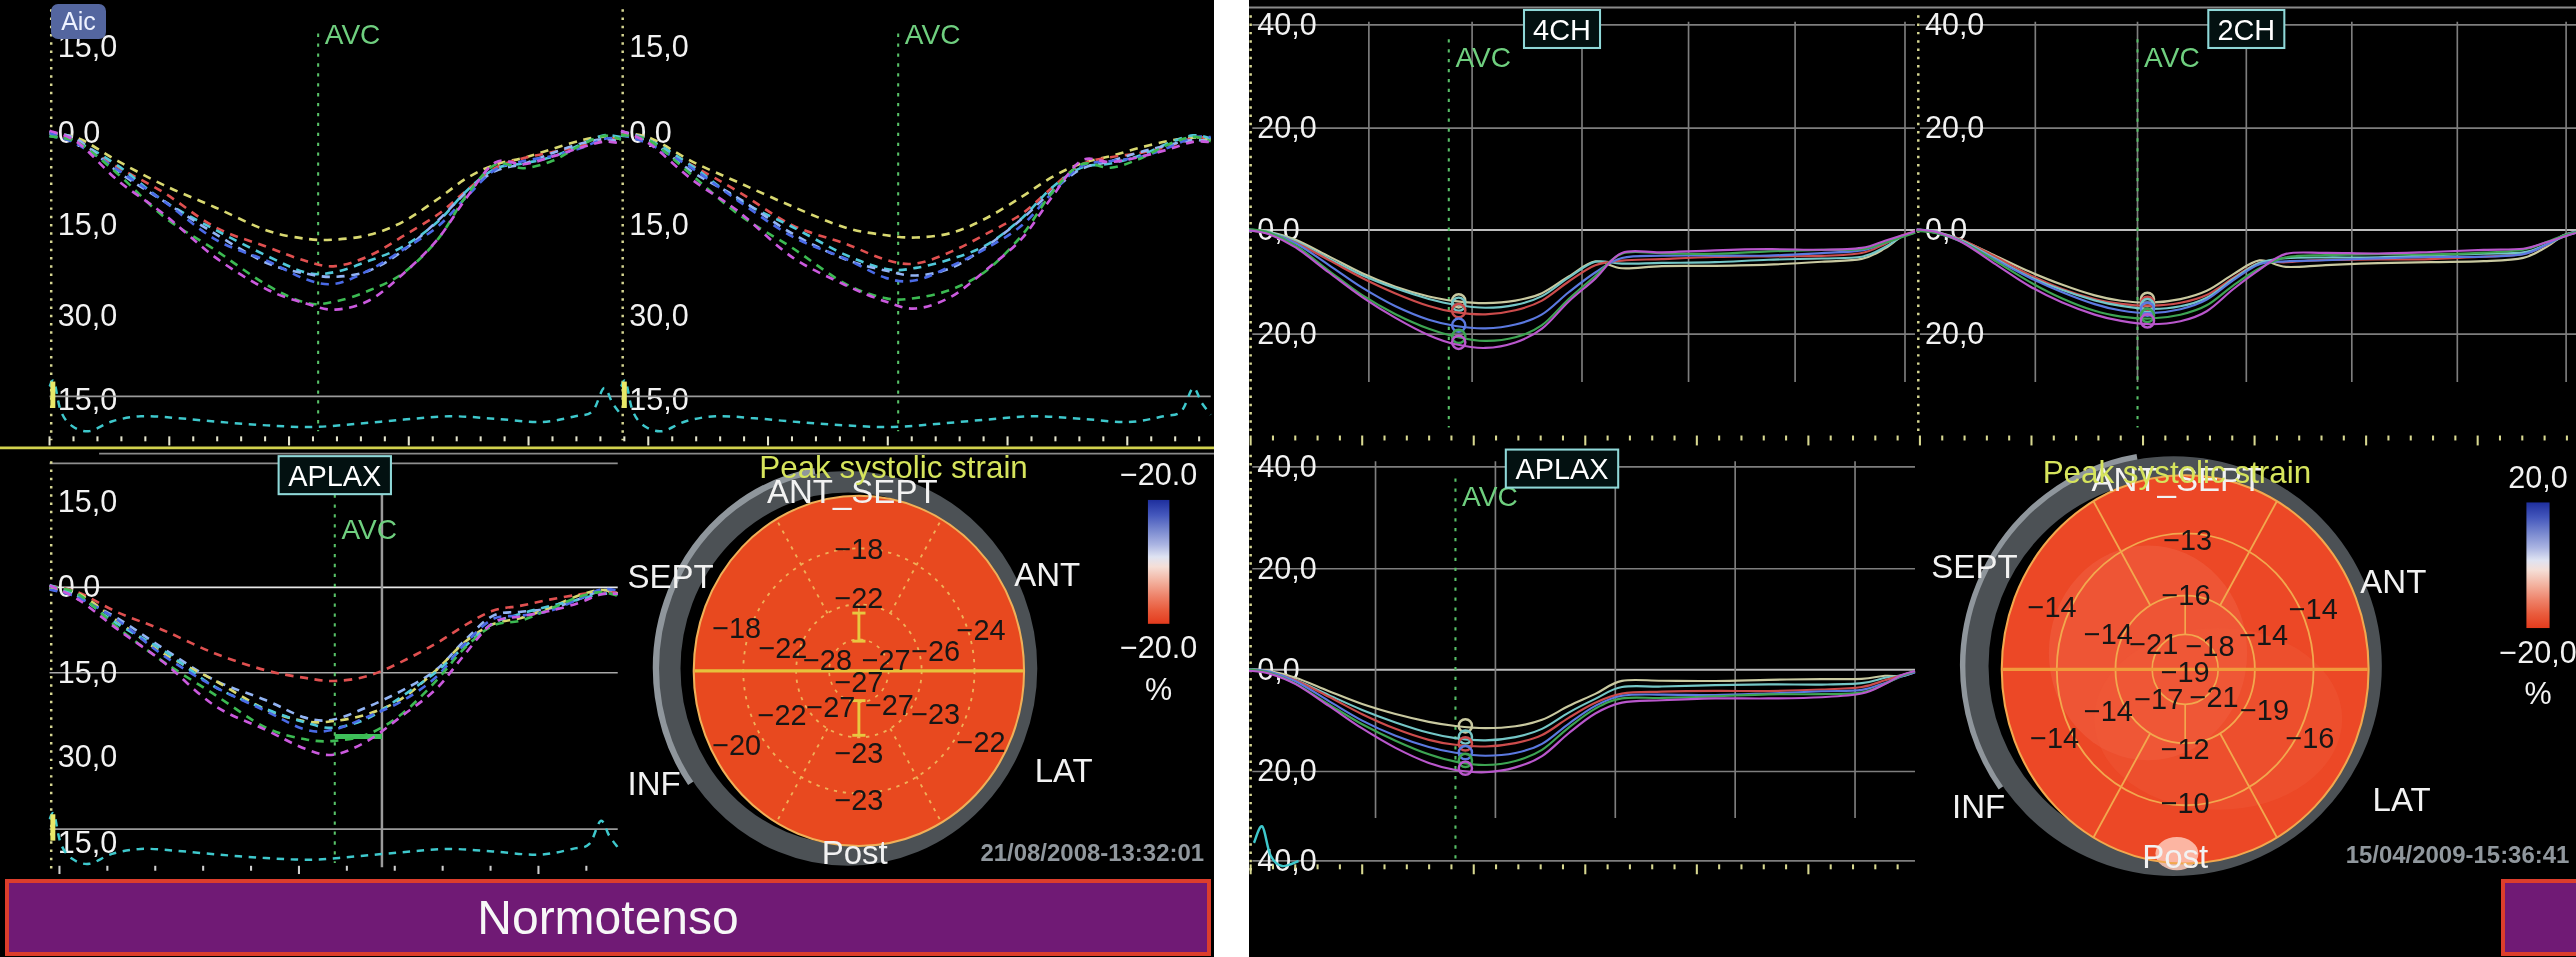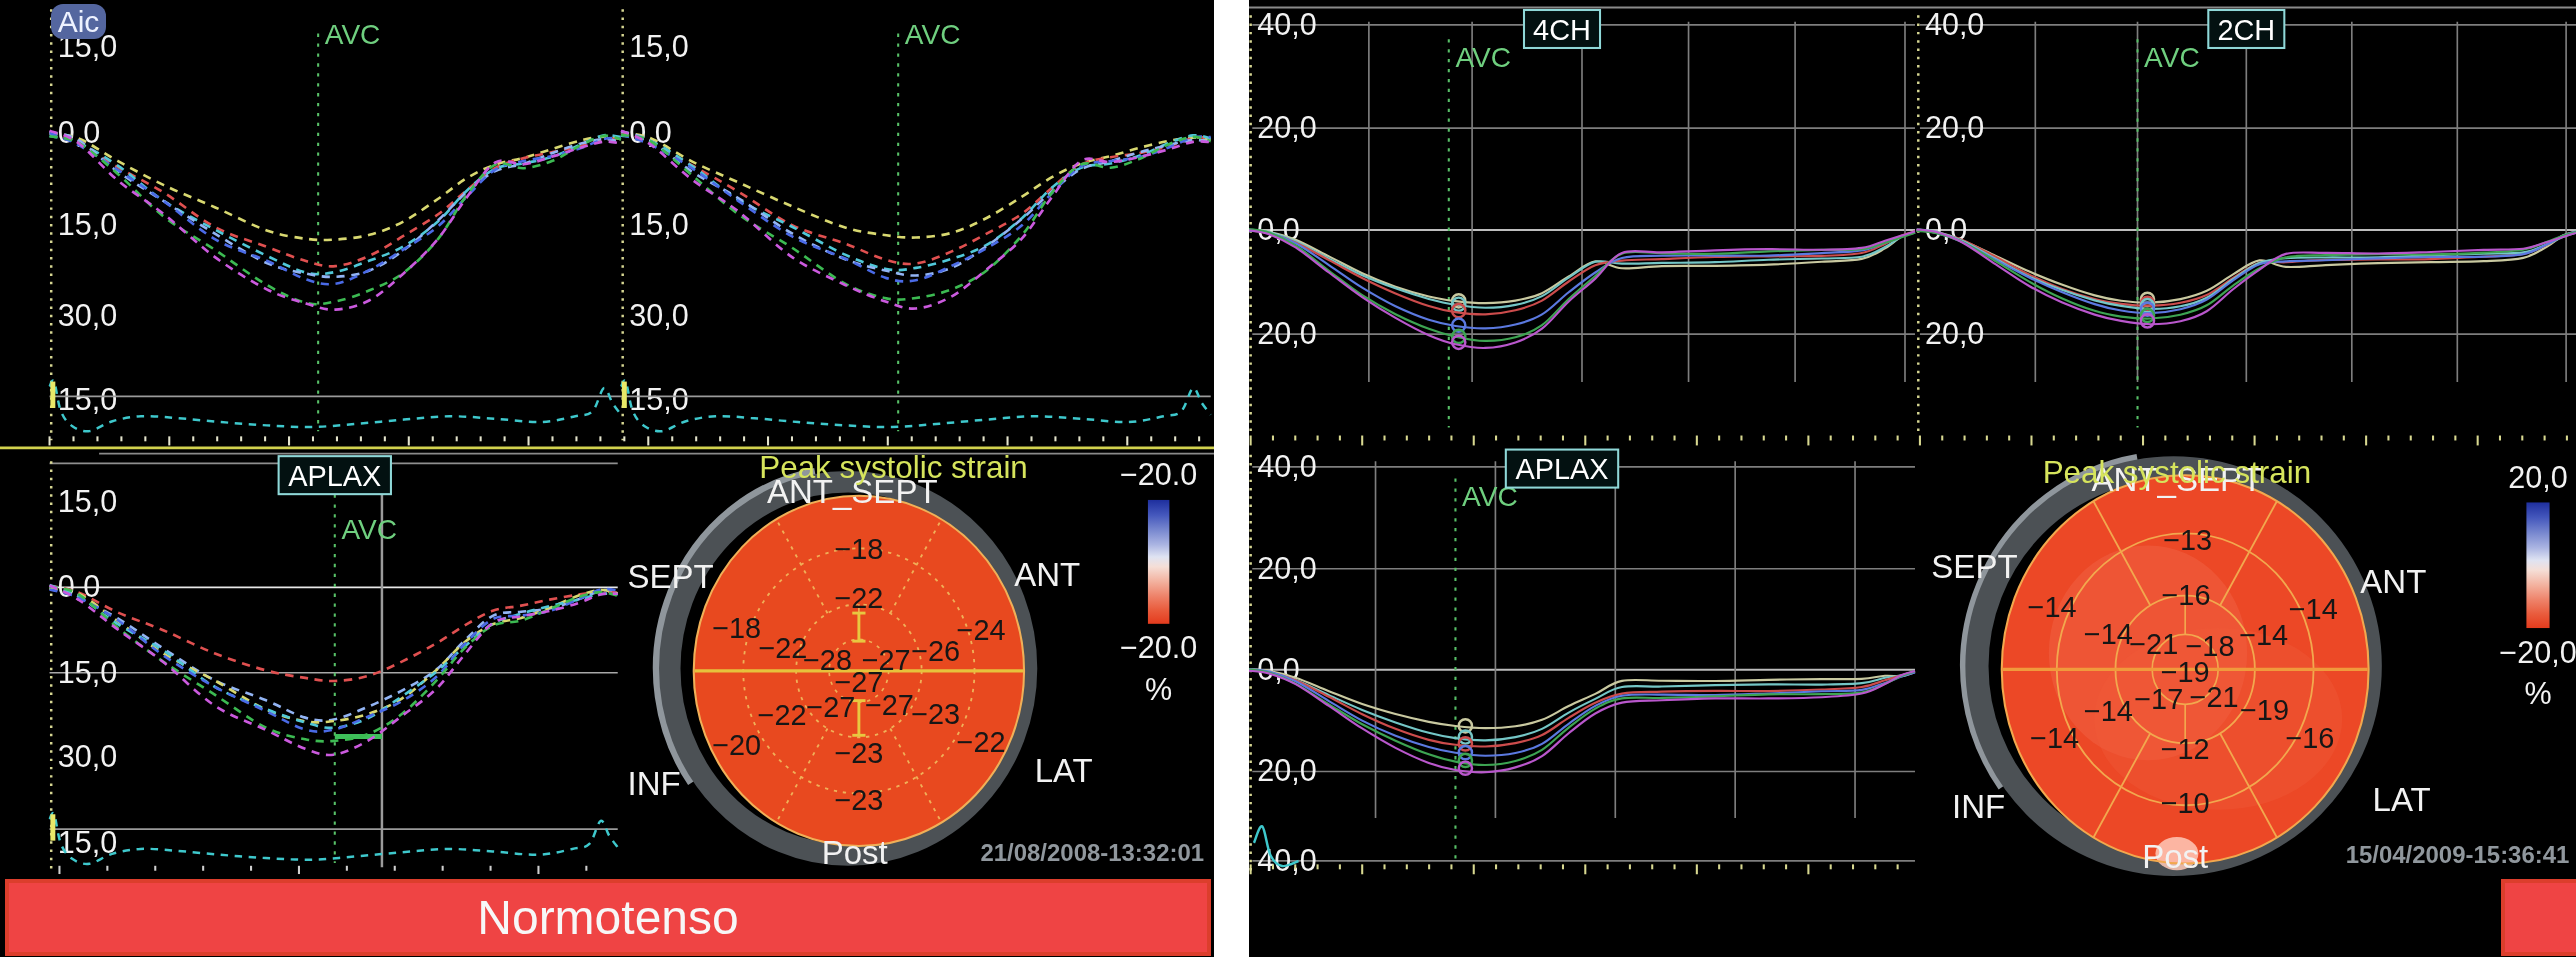--- a/index.html
+++ b/index.html
@@ -6,25 +6,25 @@
   body{
     width:2576px;height:958px;position:relative;overflow:hidden;
     background:#ffffff;font-family:"Liberation Sans", sans-serif;
   }
   .panel{position:absolute;top:0;background:#000;height:958px;}
   #left-panel{left:0;width:1214px;}
   #right-panel{left:1249px;width:1426px;}
   .panel svg{position:absolute;left:0;top:0;}
   .chip{
     position:absolute;left:51px;top:4.1px;width:55px;height:35px;
-    background:#54669f;color:#eef2ff;font-size:30px;line-height:35px;
-    text-align:center;border-radius:12px;z-index:5;
+    background:#54669f;color:#eef2ff;font-size:25px;line-height:35px;
+    text-align:center;border-radius:7px;z-index:5;
   }
   .banner{
-    position:absolute;top:879px;height:69px;background:#ef4444;
+    position:absolute;top:879px;height:69px;background:#701a75;
     border:4.1px solid #dc3e2c;color:#f7f7f7;font-size:48px;
     display:flex;align-items:center;justify-content:center;z-index:6;
   }
   #banner-left{left:5px;width:1198px;}
   #banner-right{left:1252px;width:1310px;}
 </style>
 </head>
 <body>
 
 <div class="panel" id="left-panel">

